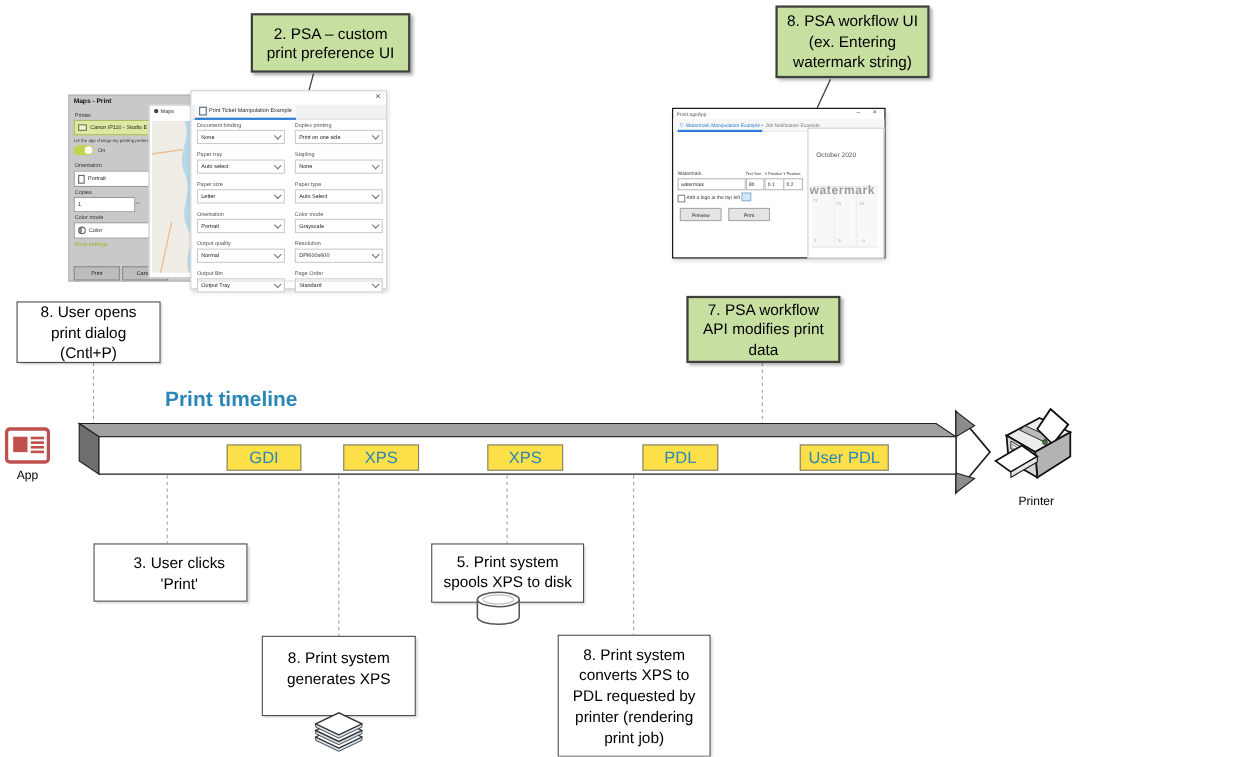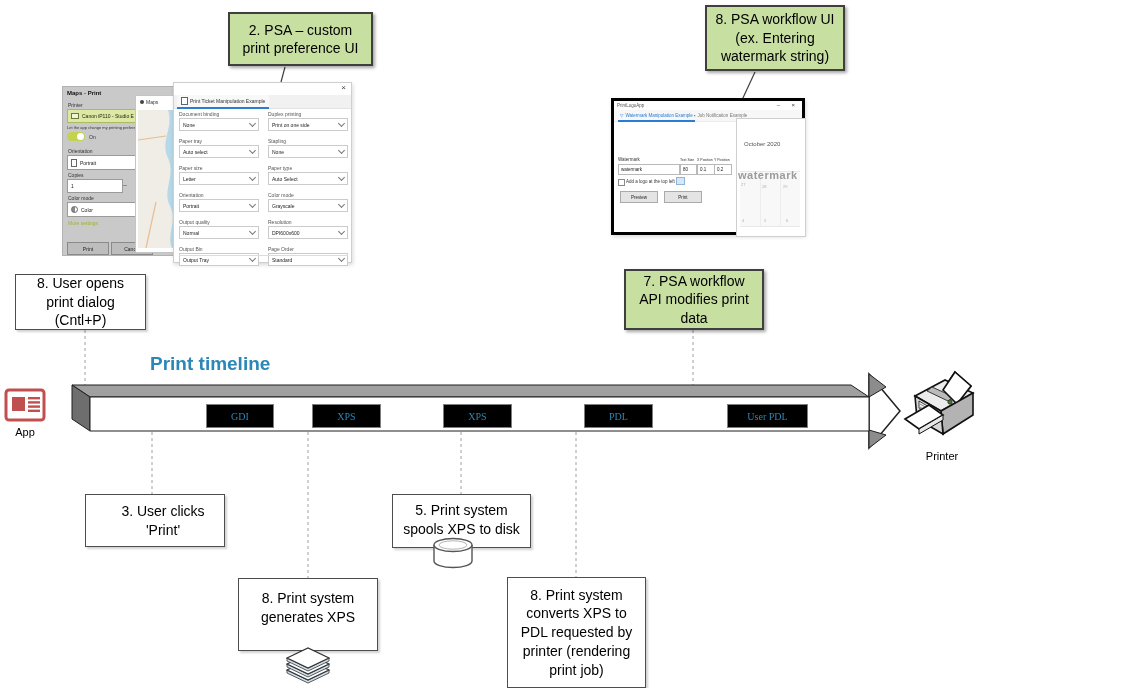--- a/index.html
+++ b/index.html
@@ -7,22 +7,22 @@
           font-family:"Liberation Sans",sans-serif;overflow:hidden;color:#000;}
   .abs{position:absolute;box-sizing:border-box;}
 
   
   .callout{background:#c8dfa2;border:2px solid #3f3f3f;box-shadow:2px 2px 3px rgba(0,0,0,.35);
            display:flex;align-items:center;justify-content:center;text-align:center;
            font-size:14px;line-height:1.32;padding:2px 6px;z-index:4;}
   .stepbox{background:#fff;border:1.5px solid #4d4d4d;box-shadow:2px 2px 2px rgba(0,0,0,.18);
            display:flex;align-items:center;justify-content:center;text-align:center;
            font-size:14px;line-height:1.34;padding:2px 8px;z-index:4;}
-  .tl-label{background:#000000;border:1.5px solid #7e7e7e;display:flex;align-items:center;justify-content:center;
-            font-size:10px;color:#2b87b8;z-index:5;font-family:Liberation Serif, serif;}
+  .tl-label{background:#fde047;border:1.5px solid #7e7e7e;display:flex;align-items:center;justify-content:center;
+            font-size:15px;color:#2b87b8;z-index:5;}
   .tl-title{font-size:19px;color:#2b87b8;font-weight:500;z-index:5;}
   .side-label{font-size:11px;text-align:center;z-index:5;}
   svg.overlay{position:absolute;left:0;top:0;z-index:2;}
   .icon-svg{position:absolute;z-index:6;}
 
   
   .mapsdlg{background:#c9c9c9;border:1px solid #b2b2b2;z-index:3;font-size:5px;color:#222;}
   .mapsdlg .ttl{position:absolute;left:4px;top:3px;font-size:6px;font-weight:bold;color:#111;}
   .lbl5{position:absolute;font-size:5px;color:#333;white-space:nowrap;}
   .combo{position:absolute;background:#fff;border:1px solid #9a9a9a;display:flex;align-items:center;
@@ -50,21 +50,21 @@
          font-size:5px;color:#333;border-bottom:2px solid #2b7cd3;background:#f8f8f8;white-space:nowrap;}
   .docico{display:inline-block;width:5px;height:6px;border:1px solid #567;background:#fff;}
   .tkgrid{position:absolute;left:5px;top:28px;width:169px;display:grid;grid-template-columns:80px 80px;column-gap:9px;}
   .tkcell{margin-bottom:7px;}
   .tklabel{font-size:5px;color:#555;margin-bottom:1px;white-space:nowrap;}
   .tkselect{height:11px;border:1px solid #cbcbcb;background:#fff;display:flex;align-items:center;
             justify-content:space-between;padding:0 3px;font-size:5px;color:#222;}
   .ptdivider{position:absolute;left:5px;bottom:6px;width:169px;border-top:1px solid #dcdcdc;}
 
   
-  .wmwin{background:#fff;border:3px solid #000000;box-shadow:1px 2px 4px rgba(0,0,0,.15);z-index:4;font-size:5px;}
+  .wmwin{background:#fff;border:1px solid #000000;box-shadow:1px 2px 4px rgba(0,0,0,.15);z-index:4;font-size:5px;}
   .wmtitle{position:absolute;left:3px;top:2px;font-size:4.5px;color:#555;white-space:nowrap;}
   .wmctl{position:absolute;top:1px;font-size:6px;color:#444;line-height:1;}
   .wmtabs{position:absolute;left:0;top:9px;width:100%;height:11px;background:#f7f7f7;border-bottom:1px solid #ececec;}
   .wmtab1{position:absolute;left:4px;top:0;height:10px;display:flex;align-items:center;gap:2px;
           font-size:4.5px;color:#2b7cd3;border-bottom:2px solid #2b7cd3;padding:0 2px;white-space:nowrap;}
   .wmtab2{position:absolute;left:78px;top:0;height:10px;display:flex;align-items:center;gap:2px;
           font-size:4.5px;color:#777;padding:0 2px;white-space:nowrap;}
   .wmlbl{position:absolute;font-size:4.5px;color:#333;white-space:nowrap;}
   .wmlbl.tiny{font-size:3.5px;}
   .wminput{position:absolute;height:9px;border:1px solid #b9b9b9;background:#fff;font-size:4.5px;color:#222;

